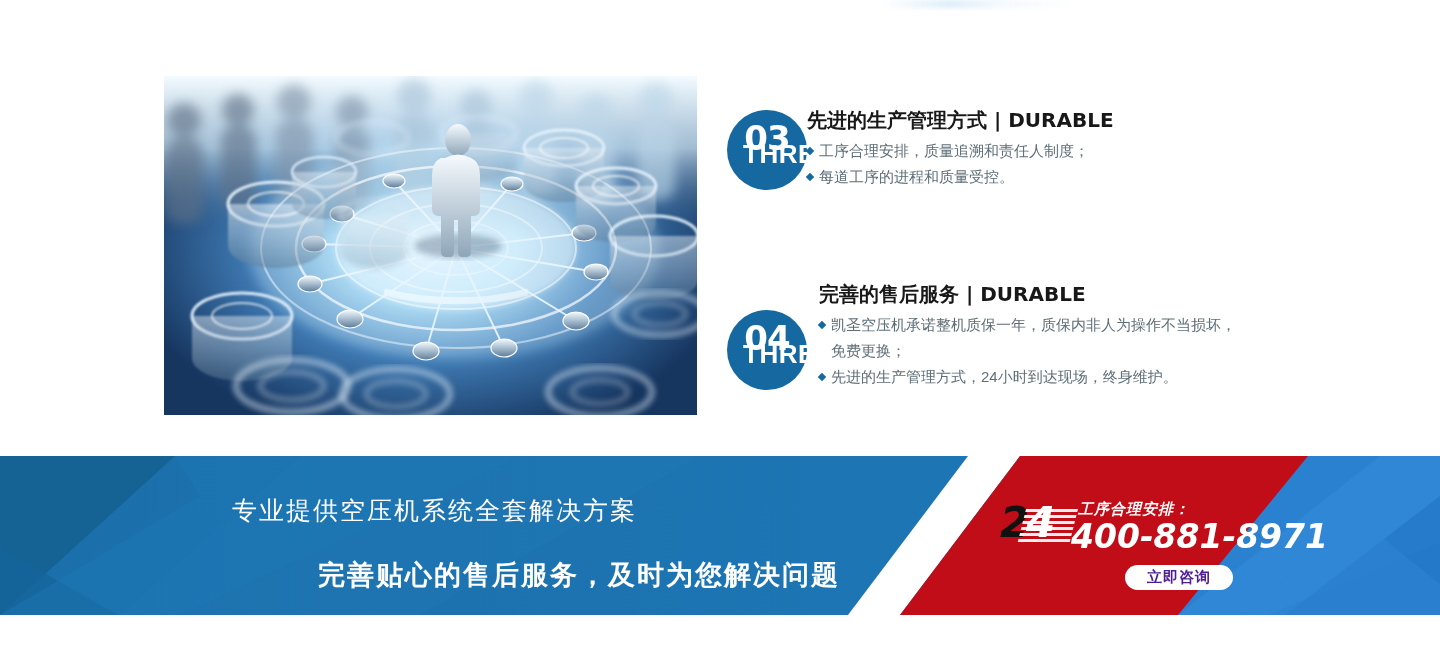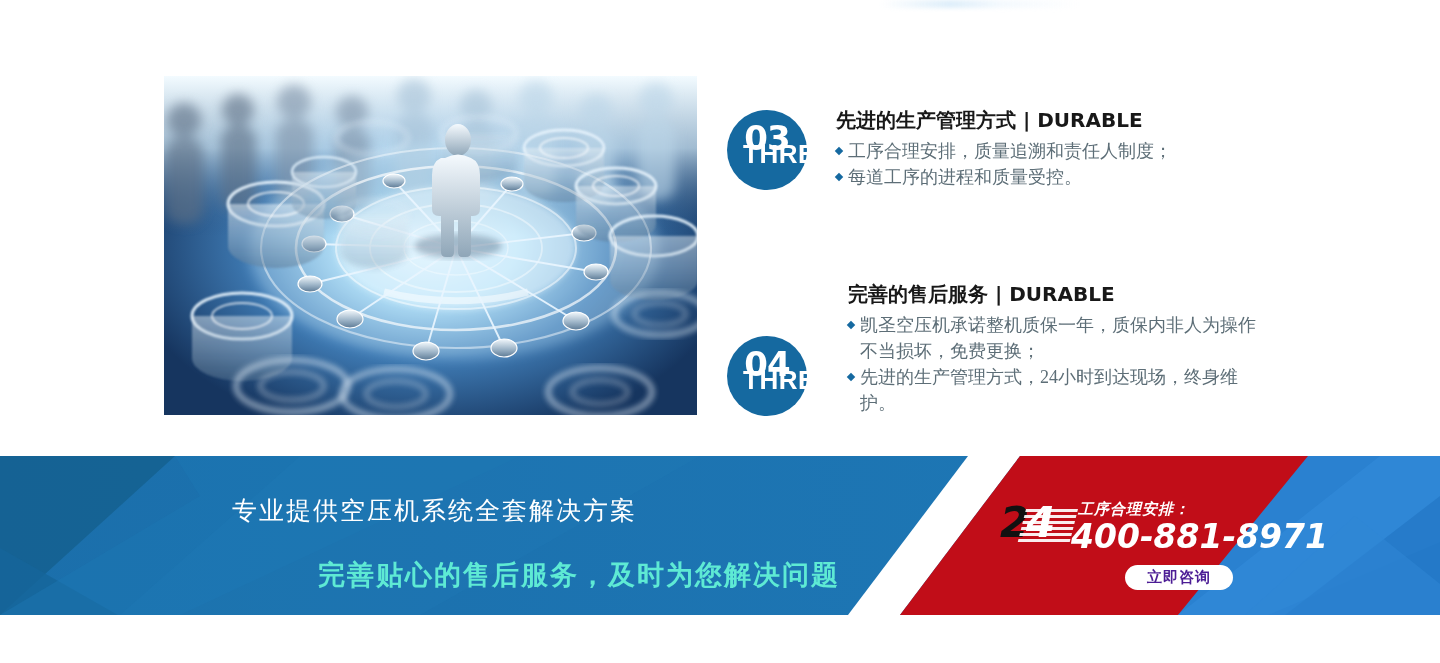--- a/index.html
+++ b/index.html
@@ -43,31 +43,31 @@
     letter-spacing:-1px;line-height:34px;
     font-family:"DejaVu Sans",sans-serif;
   }
   .badge .word{
     position:absolute;left:16px;right:0;top:32px;
     text-align:center;font-size:26px;font-weight:bold;
     line-height:24px;letter-spacing:.5px;
     font-family:"Liberation Sans",sans-serif;
   }
 
-  .ftext{margin-left:29px;}
+  .ftext{}
   .ftitle{
     font-size:20px;color:#181818;font-weight:bold;
     line-height:26px;margin:0 0 5px 0;white-space:nowrap;
     font-family:"DejaVu Sans","Liberation Sans",sans-serif;
   }
   .flist{margin:0;padding:0;list-style:none;}
   .flist li{
-    font-size:18px;color:#5d6e77;line-height:26px;
+    font-size:15px;color:#5d6e77;line-height:26px;
     max-width:405px;text-indent:0;position:relative;padding-left:12px;
-    font-family:Liberation Serif, serif;
+    font-family:Liberation Sans, sans-serif;
   }
   .flist li .dia{
     position:absolute;left:0;top:10px;width:6px;height:6px;
     background:#1569a0;transform:rotate(45deg);
   }
 
   
   .banner{
     position:absolute;left:0;top:456px;width:1440px;height:159px;
     overflow:hidden;background:#1c70ab;
@@ -80,21 +80,21 @@
     padding-left:28px;
   }
   .slogan .l1{
     position:absolute;left:232px;top:38px;
     font-size:25px;color:#ffffff;letter-spacing:2px;
     font-family:"DejaVu Sans","Liberation Sans",sans-serif;
     white-space:nowrap;
   }
   .slogan .l2{
     position:absolute;left:318px;top:101px;
-    font-size:27px;color:#5eead4;font-weight:bold;letter-spacing:2px;
+    font-size:27px;color:#ffffff;font-weight:bold;letter-spacing:2px;
     font-family:"DejaVu Sans","Liberation Sans",sans-serif;
     white-space:nowrap;
   }
 
   .hotline{position:absolute;left:1000px;top:496px;width:260px;height:110px;}
   .h24{
     position:absolute;left:0;top:6px;width:76px;height:46px;
   }
   .h24 .d2{
     position:absolute;left:0;top:0;font-size:42px;line-height:42px;

